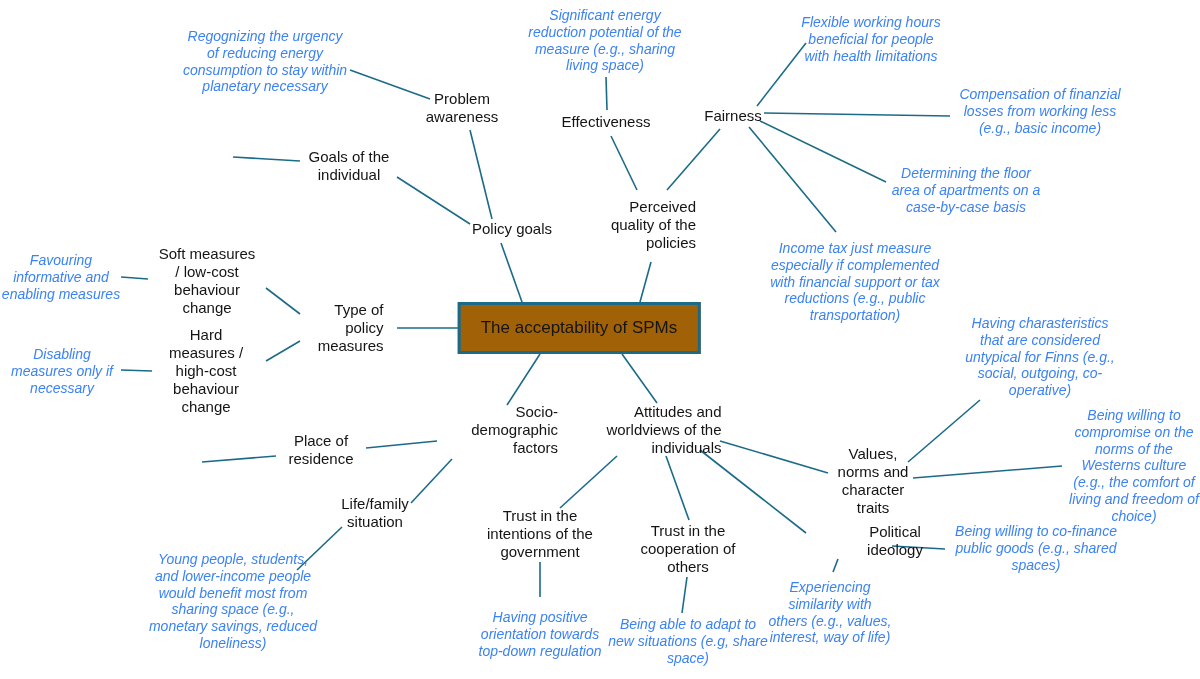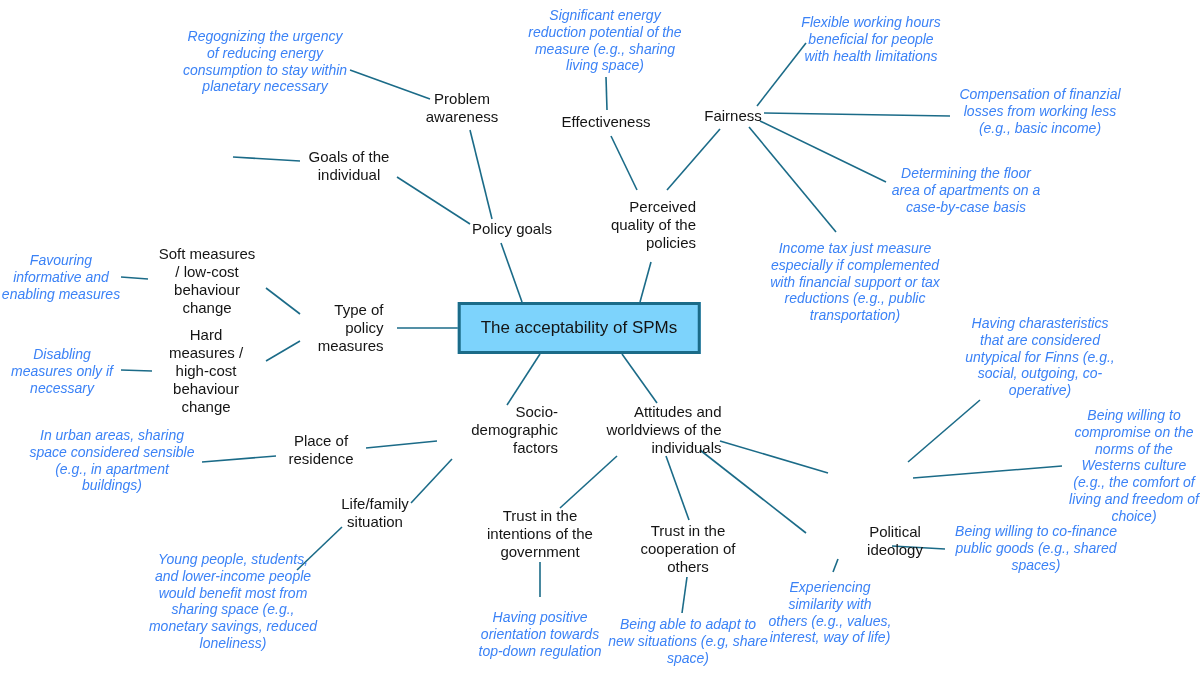--- a/index.html
+++ b/index.html
@@ -5,21 +5,21 @@
   * { margin:0; padding:0; box-sizing:border-box; }
   html,body { background:#ffffff; font-family:"Liberation Sans", sans-serif; }
   .canvas { position:relative; width:1200px; height:679px; background:#ffffff; overflow:hidden; }
   .lines { position:absolute; left:0; top:0; width:1200px; height:679px; }
   .lines line { stroke: var(--accent,#1b6b88); stroke-width:1.6; fill:none; }
   .node { position:absolute; transform:translate(-50%,-50%); text-align:center;
           color:#141414; font-size:15px; line-height:1.2; }
   .main { font-weight:normal;text-align:right; }
   .leaf { font-style:italic; font-size:14px; line-height:1.2; color:#3b82f6; }
   .center-box { position:absolute; transform:translate(-50%,-50%); border:3px solid var(--accent,#1b6b88);
-                background:#7dd3fc; padding:13px 20px; font-size:17px; color:#141414; white-space:nowrap; }
+                background:#a16207; padding:13px 20px; font-size:17px; color:#141414; white-space:nowrap; }
 </style>
 </head>
 <body>
 
 <div class="canvas">
 
   <svg class="lines" viewBox="0 0 1200 679" xmlns="http://www.w3.org/2000/svg">
 
     <line x1="522" y1="302" x2="501" y2="243"></line>
     <line x1="640" y1="302" x2="651" y2="262"></line>
@@ -79,28 +79,28 @@
   <div class="node leaf" style="left:855px; top:282px; width:180px;">Income tax just measure especially if complemented with financial support or tax reductions (e.g., public transportation)</div>
 
   <div class="node main" style="left:341px; top:328px; width:85px;">Type of policy measures</div>
   <div class="node" style="left:207px; top:281px; width:105px;">Soft measures / low-cost behaviour change</div>
   <div class="node leaf" style="left:61px; top:277px; width:120px;">Favouring informative and enabling measures</div>
   <div class="node" style="left:206px; top:371px; width:90px;">Hard measures / high-cost behaviour change</div>
   <div class="node leaf" style="left:62px; top:371px; width:115px;">Disabling measures only if necessary</div>
 
   <div class="node main" style="left:498px; top:430px; width:120px;">Socio-demographic factors</div>
   <div class="node" style="left:321px; top:450px; width:85px;">Place of residence</div>
-  <div class="node leaf" style="left:112px; top:461px; width:175px;">In urban areas, sharing space considered sensible (e.g., in apartment buildings)</div>
   <div class="node" style="left:375px; top:513px; width:95px;">Life/family situation</div>
   <div class="node leaf" style="left:233px; top:601px; width:175px;">Young people, students, and lower-income people would benefit most from sharing space (e.g., monetary savings, reduced loneliness)</div>
 
   <div class="node main" style="left:644px; top:430px; width:155px;">Attitudes and worldviews of the individuals</div>
   <div class="node" style="left:540px; top:534px; width:125px;">Trust in the intentions of the government</div>
   <div class="node leaf" style="left:540px; top:634px; width:125px;">Having positive orientation towards top-down regulation</div>
   <div class="node" style="left:688px; top:549px; width:115px;">Trust in the cooperation of others</div>
   <div class="node leaf" style="left:688px; top:641px; width:165px;">Being able to adapt to new situations (e.g, share space)</div>
   <div class="node" style="left:895px; top:541px; width:75px;">Political ideology</div>
   <div class="node leaf" style="left:830px; top:613px; width:125px;">Experiencing similarity with others (e.g., values, interest, way of life)</div>
   <div class="node leaf" style="left:1036px; top:548px; width:185px;">Being willing to co-finance public goods (e.g., shared spaces)</div>
+  <div class="node" style="left:873px; top:481px; width:90px;">Values, norms and character traits</div>
   <div class="node leaf" style="left:1040px; top:357px; width:155px;">Having charasteristics that are considered untypical for Finns (e.g., social, outgoing, co-operative)</div>
   <div class="node leaf" style="left:1134px; top:466px; width:140px;">Being willing to compromise on the norms of the Westerns culture (e.g., the comfort of living and freedom of choice)</div>
 
 </div>
 
 </body></html>

